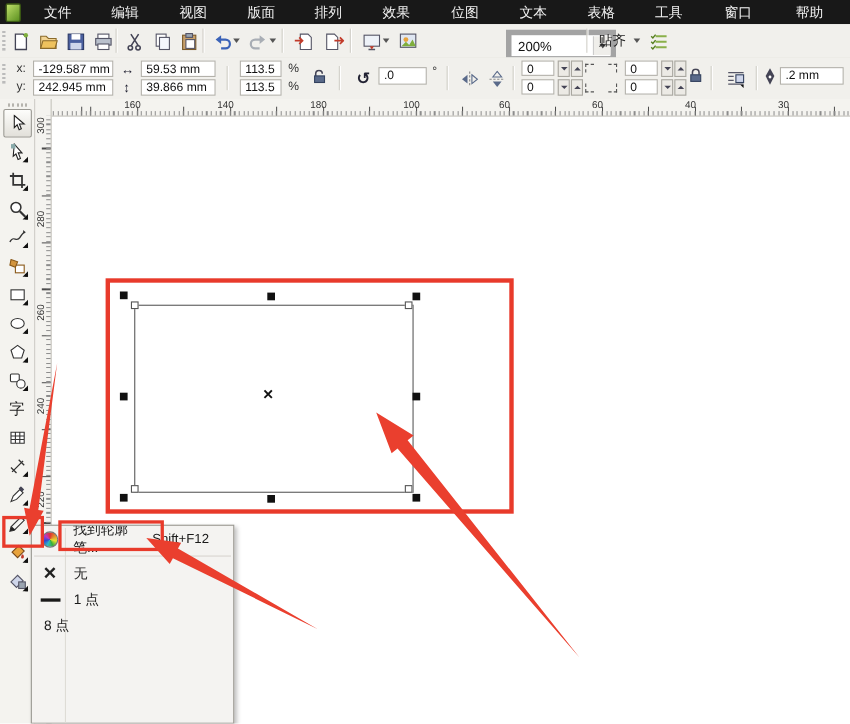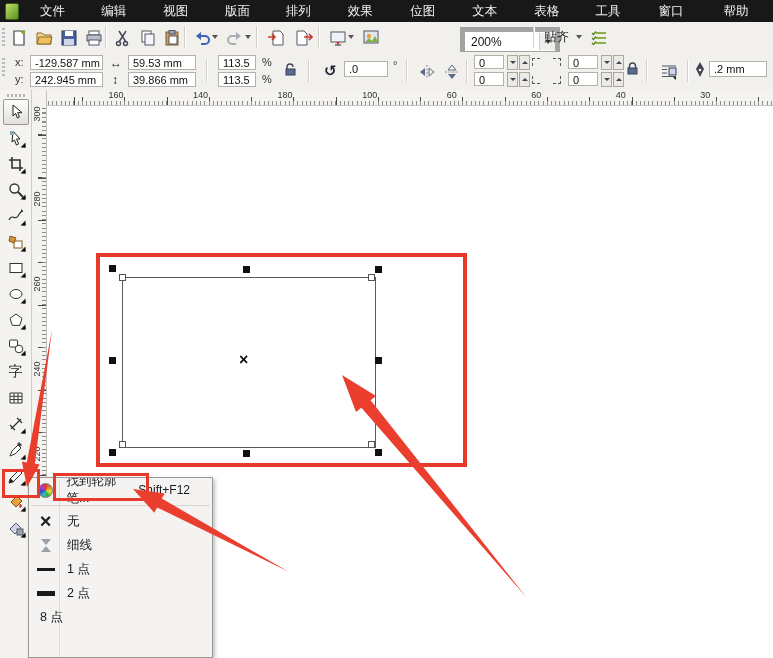--- a/index.html
+++ b/index.html
@@ -38,21 +38,21 @@
   .spin i b{width:0;height:0;}
   .spin .dn b{border-left:3px solid transparent;border-right:3px solid transparent;border-top:3.5px solid #445;}
   .spin .up b{border-left:3px solid transparent;border-right:3px solid transparent;border-bottom:3.5px solid #445;}
   .brk{position:absolute;width:7px;height:7px;border:0 dashed #555;}
   
   .hruler{position:absolute;left:46px;top:90px;width:727px;height:15px;background:#f4f3ef;border-bottom:1px solid #c5c3bd;}
   .hruler .ticks{position:absolute;left:0;right:0;bottom:0;height:15px;
     background-image:repeating-linear-gradient(to right,#8c8c8c 0 1px,transparent 1px 4.227px),
                      repeating-linear-gradient(to right,#4a4a4a 0 1px,transparent 1px 42.27px);
     background-size:100% 4px,100% 8px;background-position:2px bottom,36px bottom;background-repeat:repeat-x;}
-  .hruler .rlabel{position:absolute;top:0px;width:24px;text-align:left;font-size:9px;color:#333;
+  .hruler .rlabel{position:absolute;top:0px;width:24px;text-align:center;font-size:9px;color:#333;
                   left:calc(62.5px + var(--i)*84.55px);}
   .vruler{position:absolute;left:31px;top:90px;width:15px;height:568px;background:#f4f3ef;border-right:1px solid #c5c3bd;}
   .vruler .ticks{position:absolute;top:15px;bottom:0;right:0;width:15px;
     background-image:repeating-linear-gradient(to bottom,#8c8c8c 0 1px,transparent 1px 4.25px),
                      repeating-linear-gradient(to bottom,#4a4a4a 0 1px,transparent 1px 42.5px);
     background-size:4px 100%,8px 100%;background-position:right 8px,right 30px;background-repeat:repeat-y;}
   .vruler .rlabel{position:absolute;left:-5px;width:24px;height:12px;text-align:center;font-size:9px;color:#333;
                   transform:rotate(-90deg);top:calc(18px + var(--i)*85px);}
   .ruler-corner{position:absolute;left:31px;top:90px;width:15px;height:15px;background:#efeeea;
                 border-right:1px solid #c5c3bd;border-bottom:1px solid #c5c3bd;
@@ -483,38 +483,28 @@
         <span class="fm-label"></span>
         <span class="fm-shortcut"></span>
       </div>
 
       <div class="fm-row" style="--i: 3;">
         <span class="fm-ic ic-none"></span>
         <span class="fm-label">无</span>
         <span class="fm-shortcut"></span>
       </div>
 
-      <div class="fm-row" style="--i: 4;">
-        <span class="fm-ic ic-hairline"></span>
-        <span class="fm-label">细线</span>
-        <span class="fm-shortcut"></span>
-      </div>
 
 
       <div class="fm-row" style="--i: 6;">
         <span class="fm-ic ic-line-1"></span>
         <span class="fm-label">1 点</span>
         <span class="fm-shortcut"></span>
       </div>
 
-      <div class="fm-row" style="--i: 7;">
-        <span class="fm-ic ic-line-2"></span>
-        <span class="fm-label">2 点</span>
-        <span class="fm-shortcut"></span>
-      </div>
 
       <div class="fm-row is-partial" style="--i: 8;">
 
         <span class="fm-label">8 点</span>
         <span class="fm-shortcut"></span>
       </div>
     </div>
 
   <div class="red-box" style="left:96px;top:253px;width:371px;height:214px"></div>
   <div class="red-box thin" style="left:53px;top:473px;width:96px;height:28px;z-index:35"></div>

